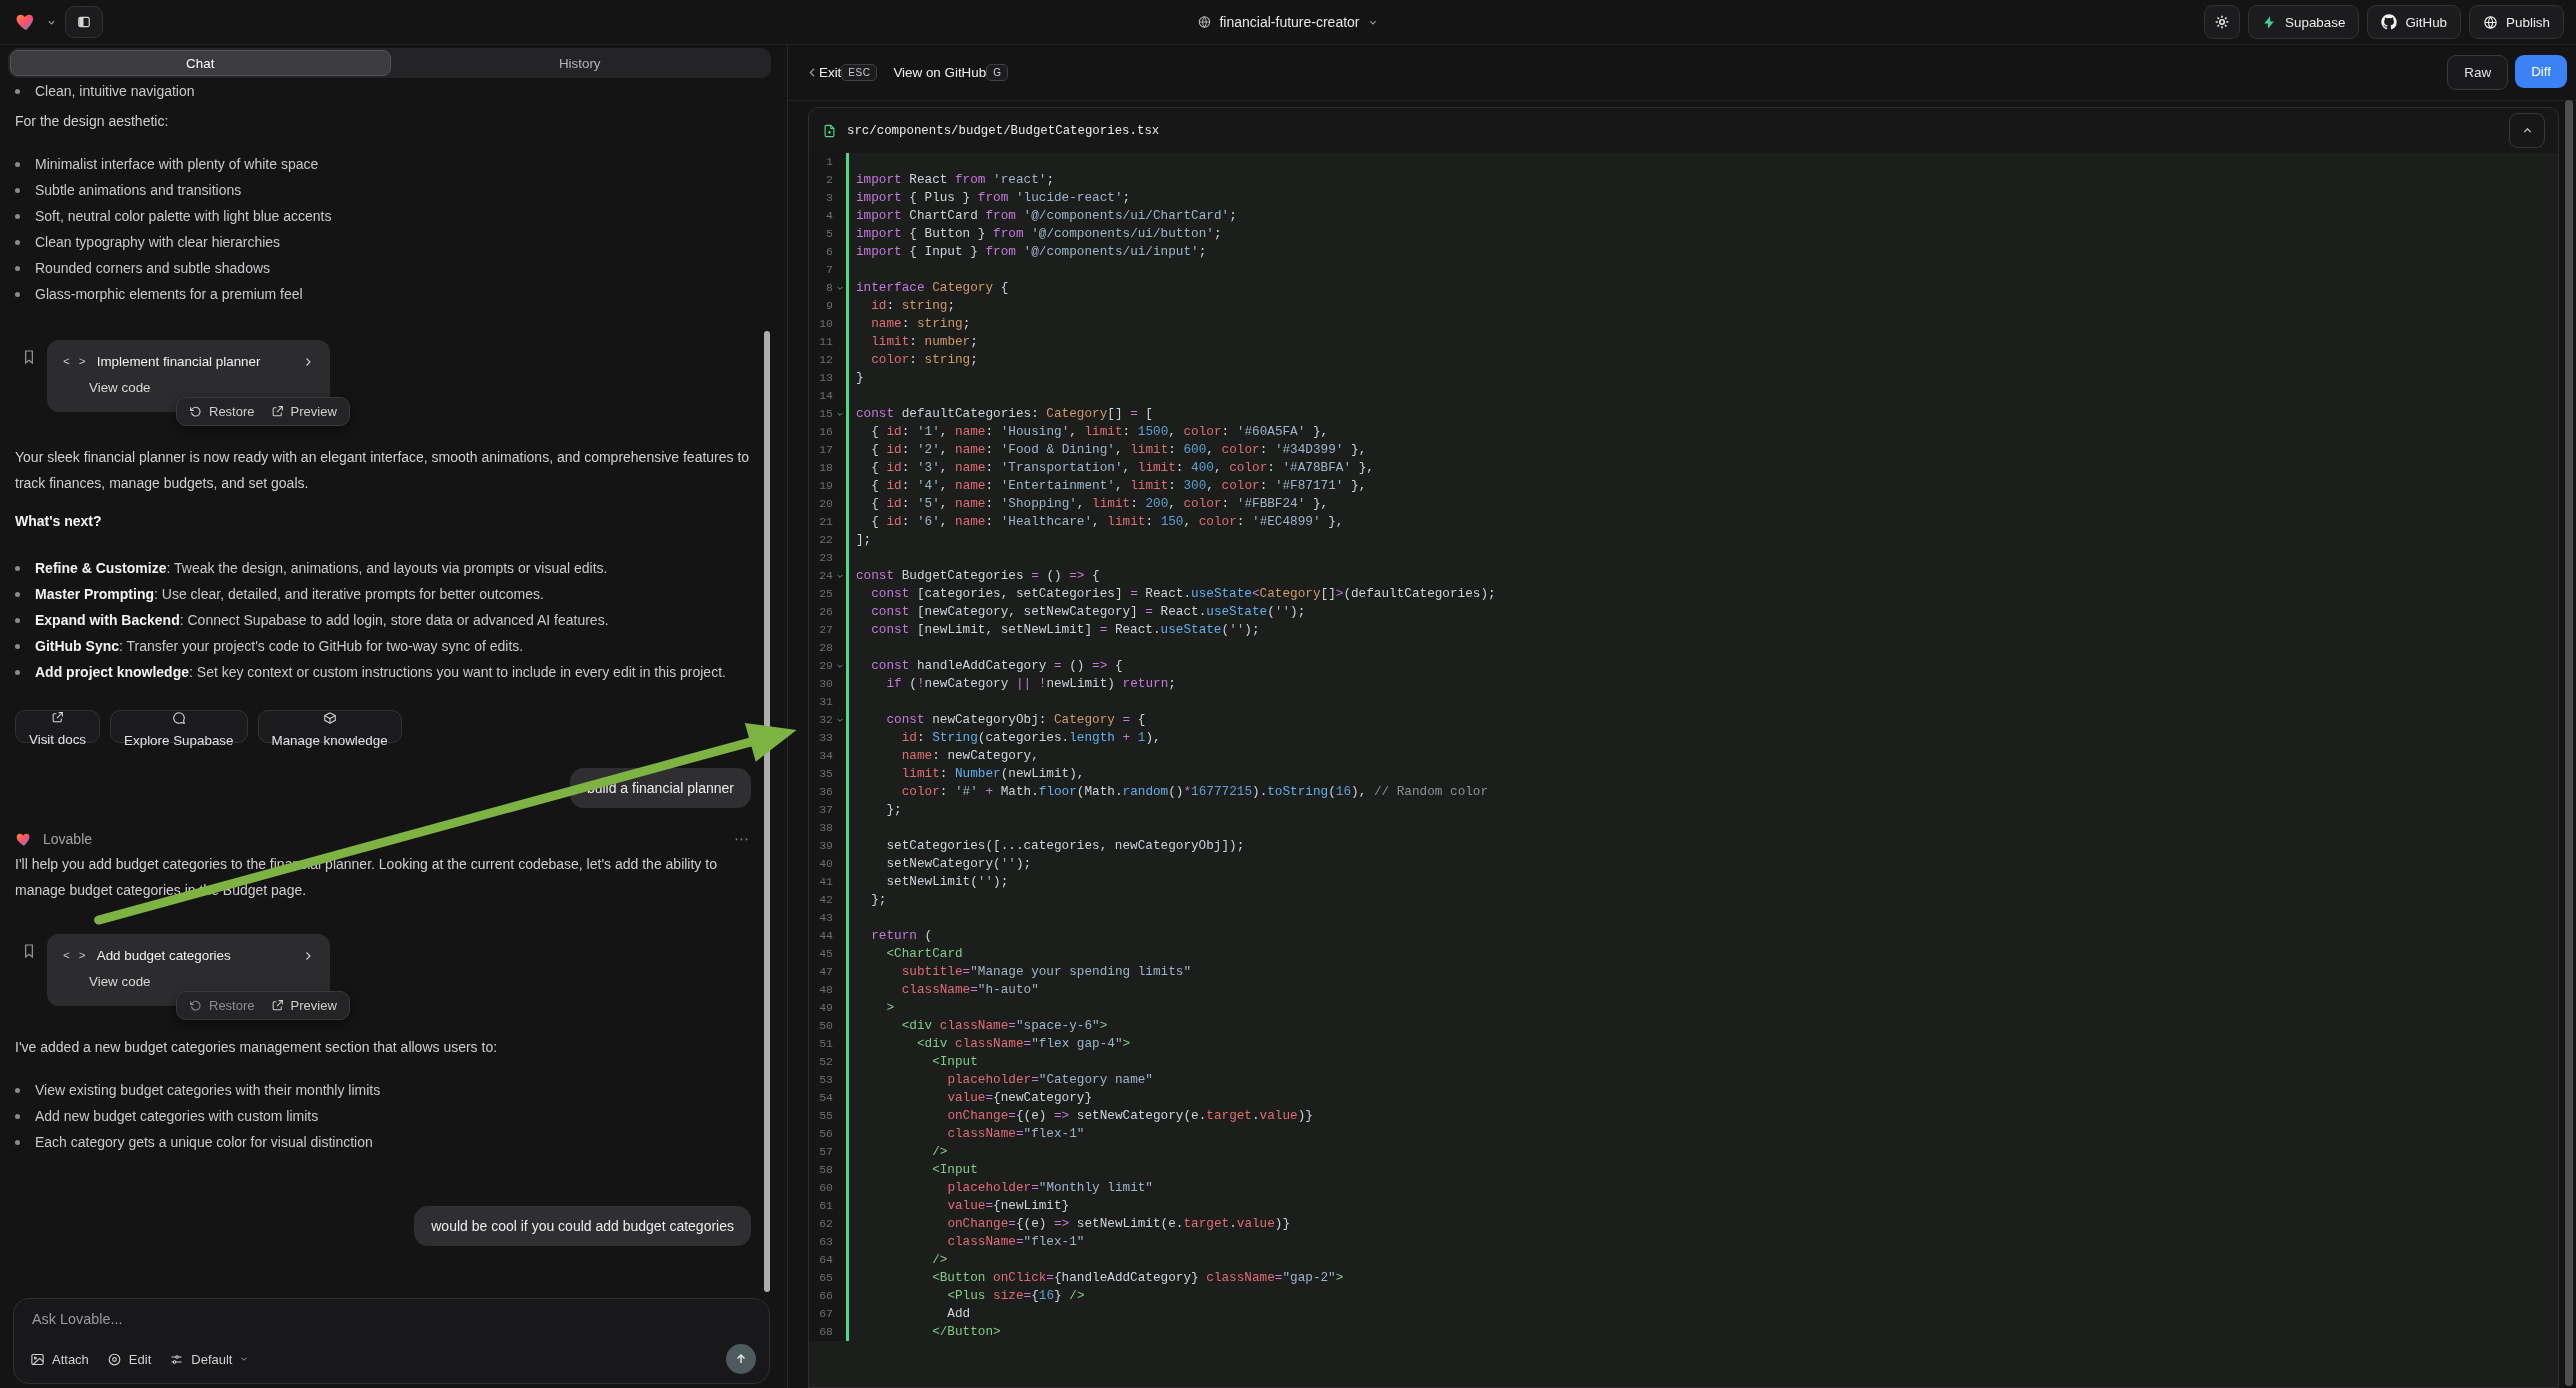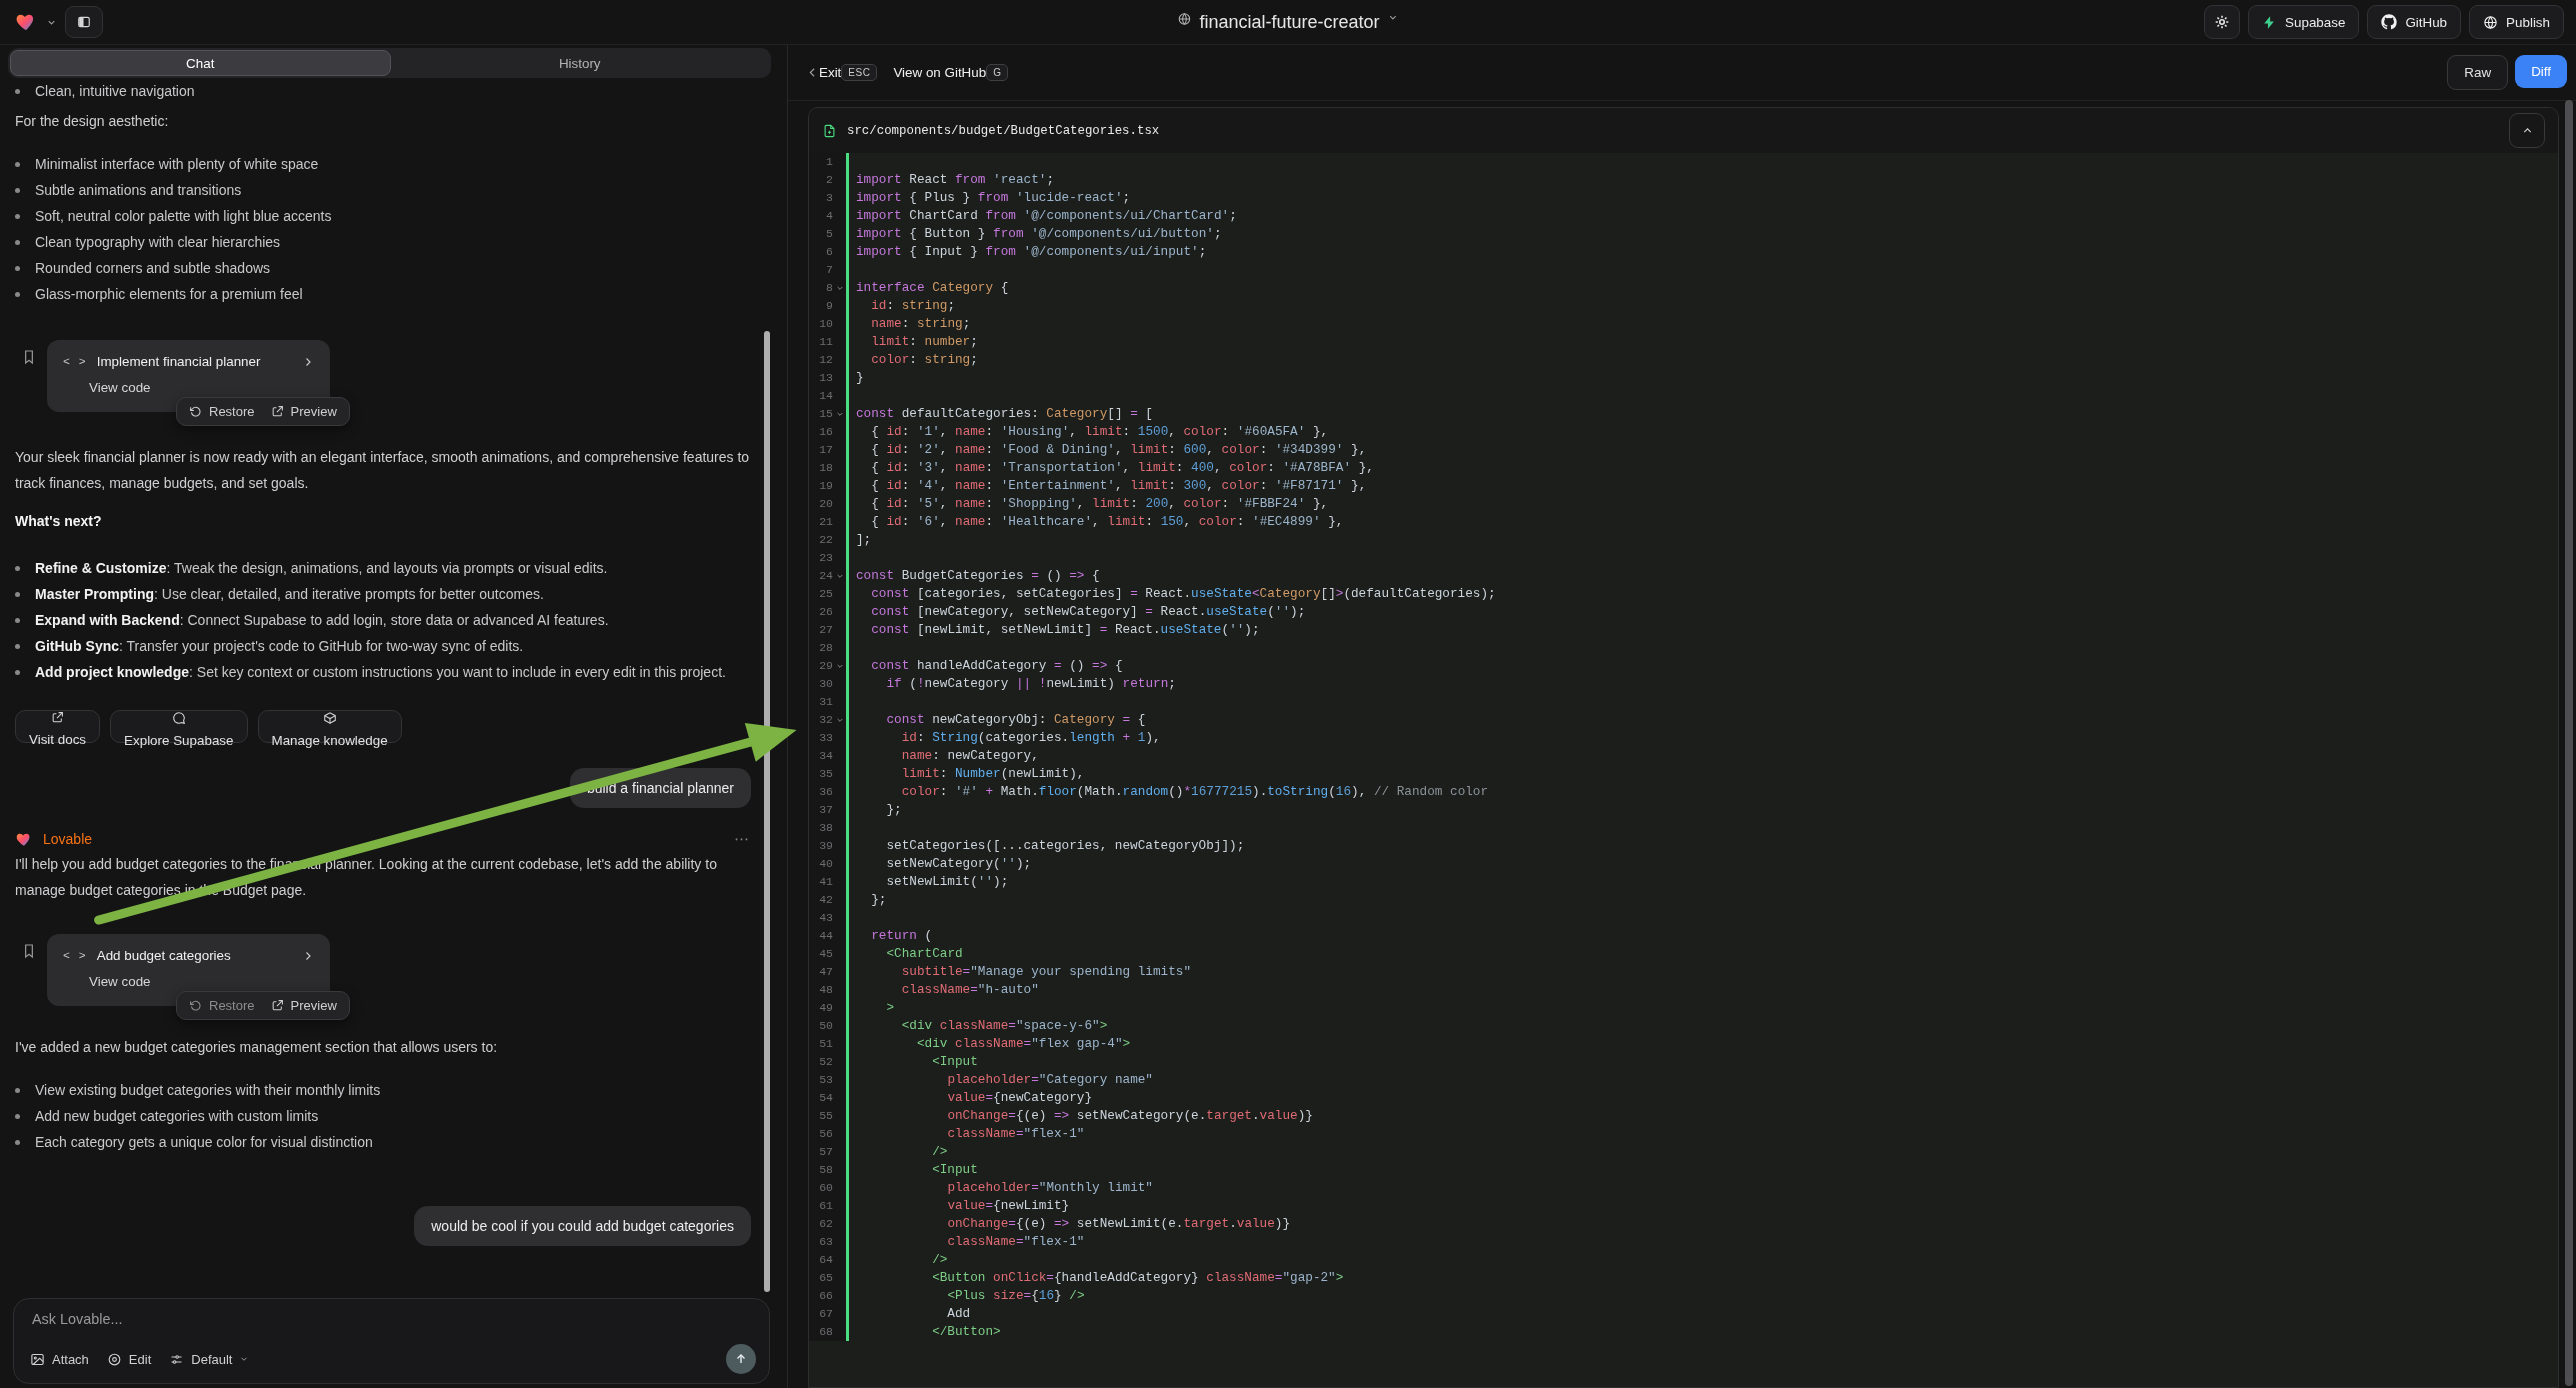--- a/index.html
+++ b/index.html
@@ -2,22 +2,22 @@
 <html><head>
 <meta charset="utf-8">
 <style>
   html,body{margin:0;padding:0;background:#0c0c0d;}
   .app{position:relative;width:2576px;height:1388px;background:#141415;overflow:hidden;
        font-family:"Liberation Sans",sans-serif;color:#d6d6d6;}
   
   .topbar{position:absolute;top:0;left:0;right:0;height:44px;display:flex;align-items:center;
           background:#141415;border-bottom:1px solid #222224;z-index:5;}
   .tb-left{display:flex;align-items:center;gap:8px;padding-left:14px;}
-  .tb-center{position:absolute;left:50%;transform:translateX(-50%);display:flex;align-items:flex-start;gap:8px;
-             font-size:18px;color:#e6e6e6;}
+  .tb-center{position:absolute;left:50%;transform:translateX(-50%);display:flex;align-items:center;gap:8px;
+             font-size:14px;color:#e6e6e6;}
   .tb-right{margin-left:auto;display:flex;align-items:flex-end;gap:8px;padding-right:12px;}
   .tb-btn{display:flex;align-items:center;gap:8px;height:32px;padding:0 13px;border:1px solid #323234;
           border-radius:9px;background:#1c1c1e;font-size:13.4px;color:#ececec;cursor:pointer;}
   .tb-btn.square{padding:0 9px;}
   .icon{display:inline-flex;align-items:center;justify-content:center;line-height:0;}
   .icon svg{display:block;}
   .panel-toggle{display:flex;align-items:center;justify-content:center;width:36px;height:30px;
                 border:1px solid #323234;border-radius:9px;background:#1c1c1e;cursor:pointer;}
   
   .chat-panel{position:absolute;left:0;top:44px;width:787px;bottom:0;background:#141415;
@@ -46,21 +46,21 @@
         box-shadow:0 4px 12px rgba(0,0,0,.45);white-space:nowrap;z-index:3;}
   .pill .pbtn{display:flex;align-items:center;gap:7px;font-size:13px;color:#cfcfcf;cursor:pointer;}
   .pill .pbtn.dim{color:#8d8d8f;}
   .actions{display:flex;gap:10px;}
   .act-btn{display:flex;align-items:center;gap:8px;height:31px;padding:0 13px;background:#1b1b1d;
            border:1px solid #333335;border-radius:10px;font-size:13.4px;color:#e3e3e5;cursor:pointer;flex-direction:column;}
   .bubble-row{display:flex;justify-content:flex-end;}
   .bubble{background:#2f2f32;border-radius:14px;padding:9px 17px;font-size:14px;line-height:22px;
           color:#ececec;max-width:538px;}
   .asst-header{display:flex;align-items:center;gap:10px;height:24px;}
-  .asst-header .name{font-size:14px;color:#f97316;}
+  .asst-header .name{font-size:14px;color:#a3a3a3;}
   .asst-header .dots{margin-left:auto;color:#8a8a8c;font-size:15px;letter-spacing:2px;cursor:pointer;}
   .chat-sb{position:absolute;right:17px;top:287px;width:6px;height:961px;background:#c9c9c9;
            border-radius:3px;opacity:.85;}
   
   .input-box{position:absolute;left:13px;right:17px;bottom:4px;height:86px;box-sizing:border-box;
              border:1px solid #2f2f32;border-radius:16px;background:#18181a;
              display:flex;flex-direction:column;justify-content:space-between;padding:11px 13px 9px 16px;}
   .input-box input{background:transparent;border:none;outline:none;color:#e8e8e8;font-size:14.4px;
                    font-family:Liberation Sans, sans-serif;width:100%;}
   .input-box input::placeholder{color:#9a9a9c;}

